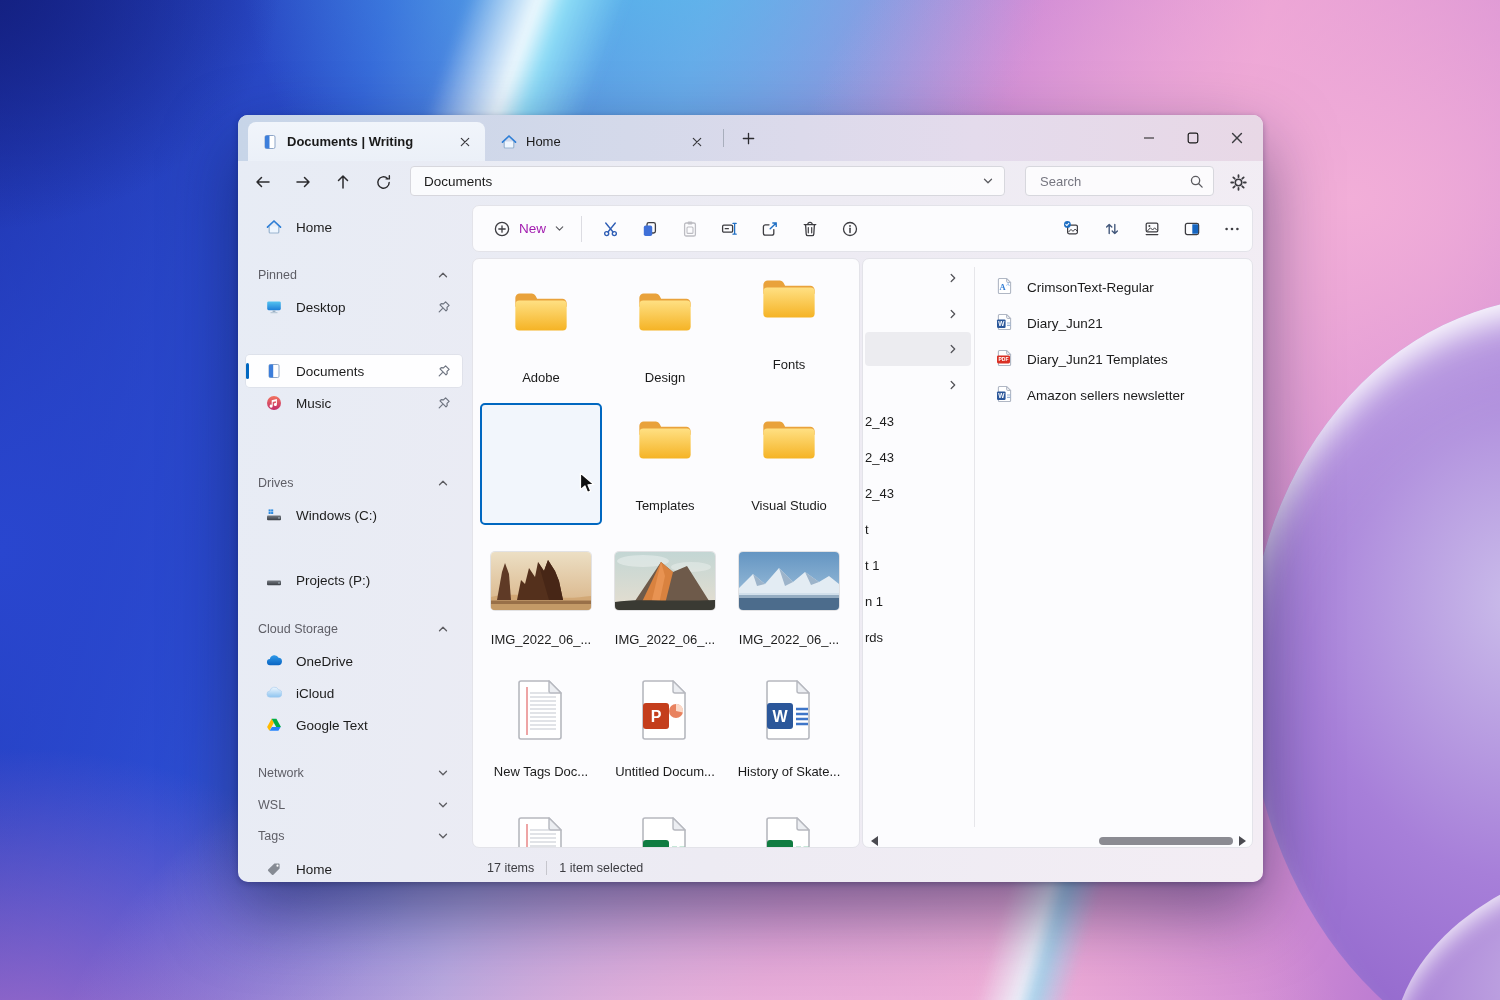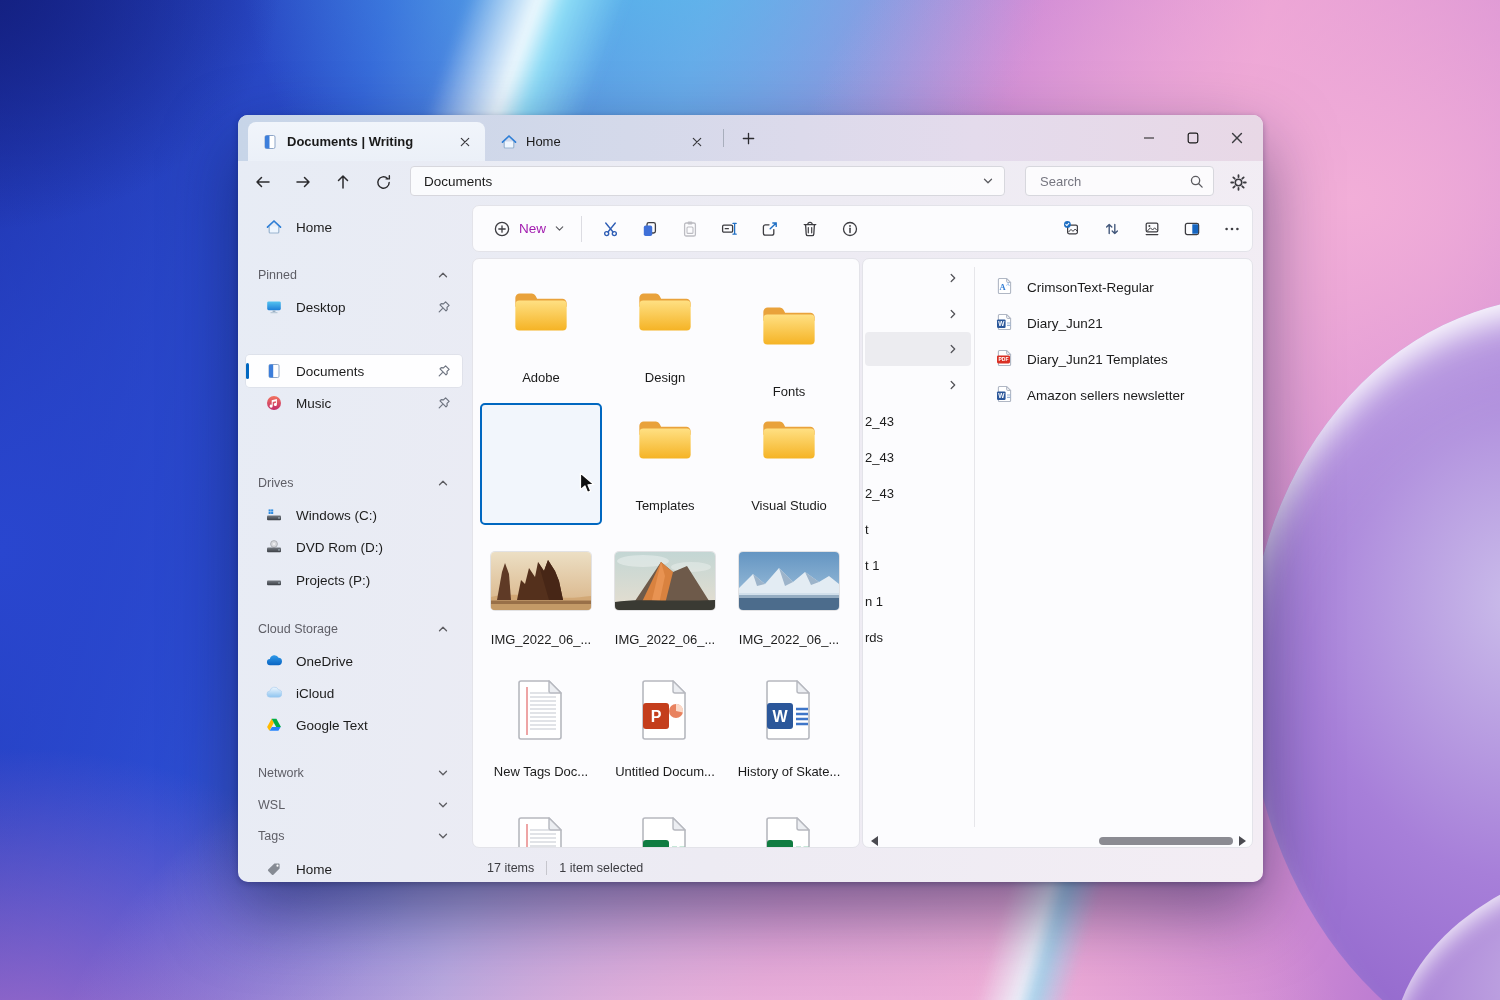--- a/index.html
+++ b/index.html
@@ -651,28 +651,20 @@
           </svg>
       </div>
       <div class="s-item" style="top:296px">
         <span class="s-ico">
             <svg width="16" height="16">
               <use href="#i-drive-c"></use>
             </svg>
           </span>
         <span class="s-lab">Windows (C:)</span>
       </div>
-      <div class="s-item" style="top:328px">
-        <span class="s-ico">
-            <svg width="16" height="16">
-              <use href="#i-drive-dvd"></use>
-            </svg>
-          </span>
-        <span class="s-lab">DVD Rom (D:)</span>
-      </div>
       <div class="s-item" style="top:361px">
         <span class="s-ico">
             <svg width="16" height="16">
               <use href="#i-drive"></use>
             </svg>
           </span>
         <span class="s-lab">Projects (P:)</span>
       </div>
 
       <div class="s-hdr" style="top:413px">
@@ -742,21 +734,21 @@
               <use href="#i-folder"></use>
             </svg></span>
         <span class="g-lab" style="top:84px">Adobe</span>
       </div>
       <div class="g-cell" style="left:140px;top:26px;height:112px">
         <span class="g-folder" style="top:4px"><svg width="58" height="46" viewBox="0 0 64 52">
               <use href="#i-folder"></use>
             </svg></span>
         <span class="g-lab" style="top:84px">Design</span>
       </div>
-      <div class="g-cell" style="left:264px;top:40px;height:112px">
+      <div class="g-cell" style="left:264px;top:13px;height:112px">
         <span class="g-folder" style="top:4px"><svg width="58" height="46" viewBox="0 0 64 52">
               <use href="#i-folder"></use>
             </svg></span>
         <span class="g-lab" style="top:84px">Fonts</span>
       </div>
 
       <div class="g-cell" style="left:140px;top:144px;height:122px">
         <span class="g-folder" style="top:14px"><svg width="58" height="46" viewBox="0 0 64 52">
               <use href="#i-folder"></use>
             </svg></span>

